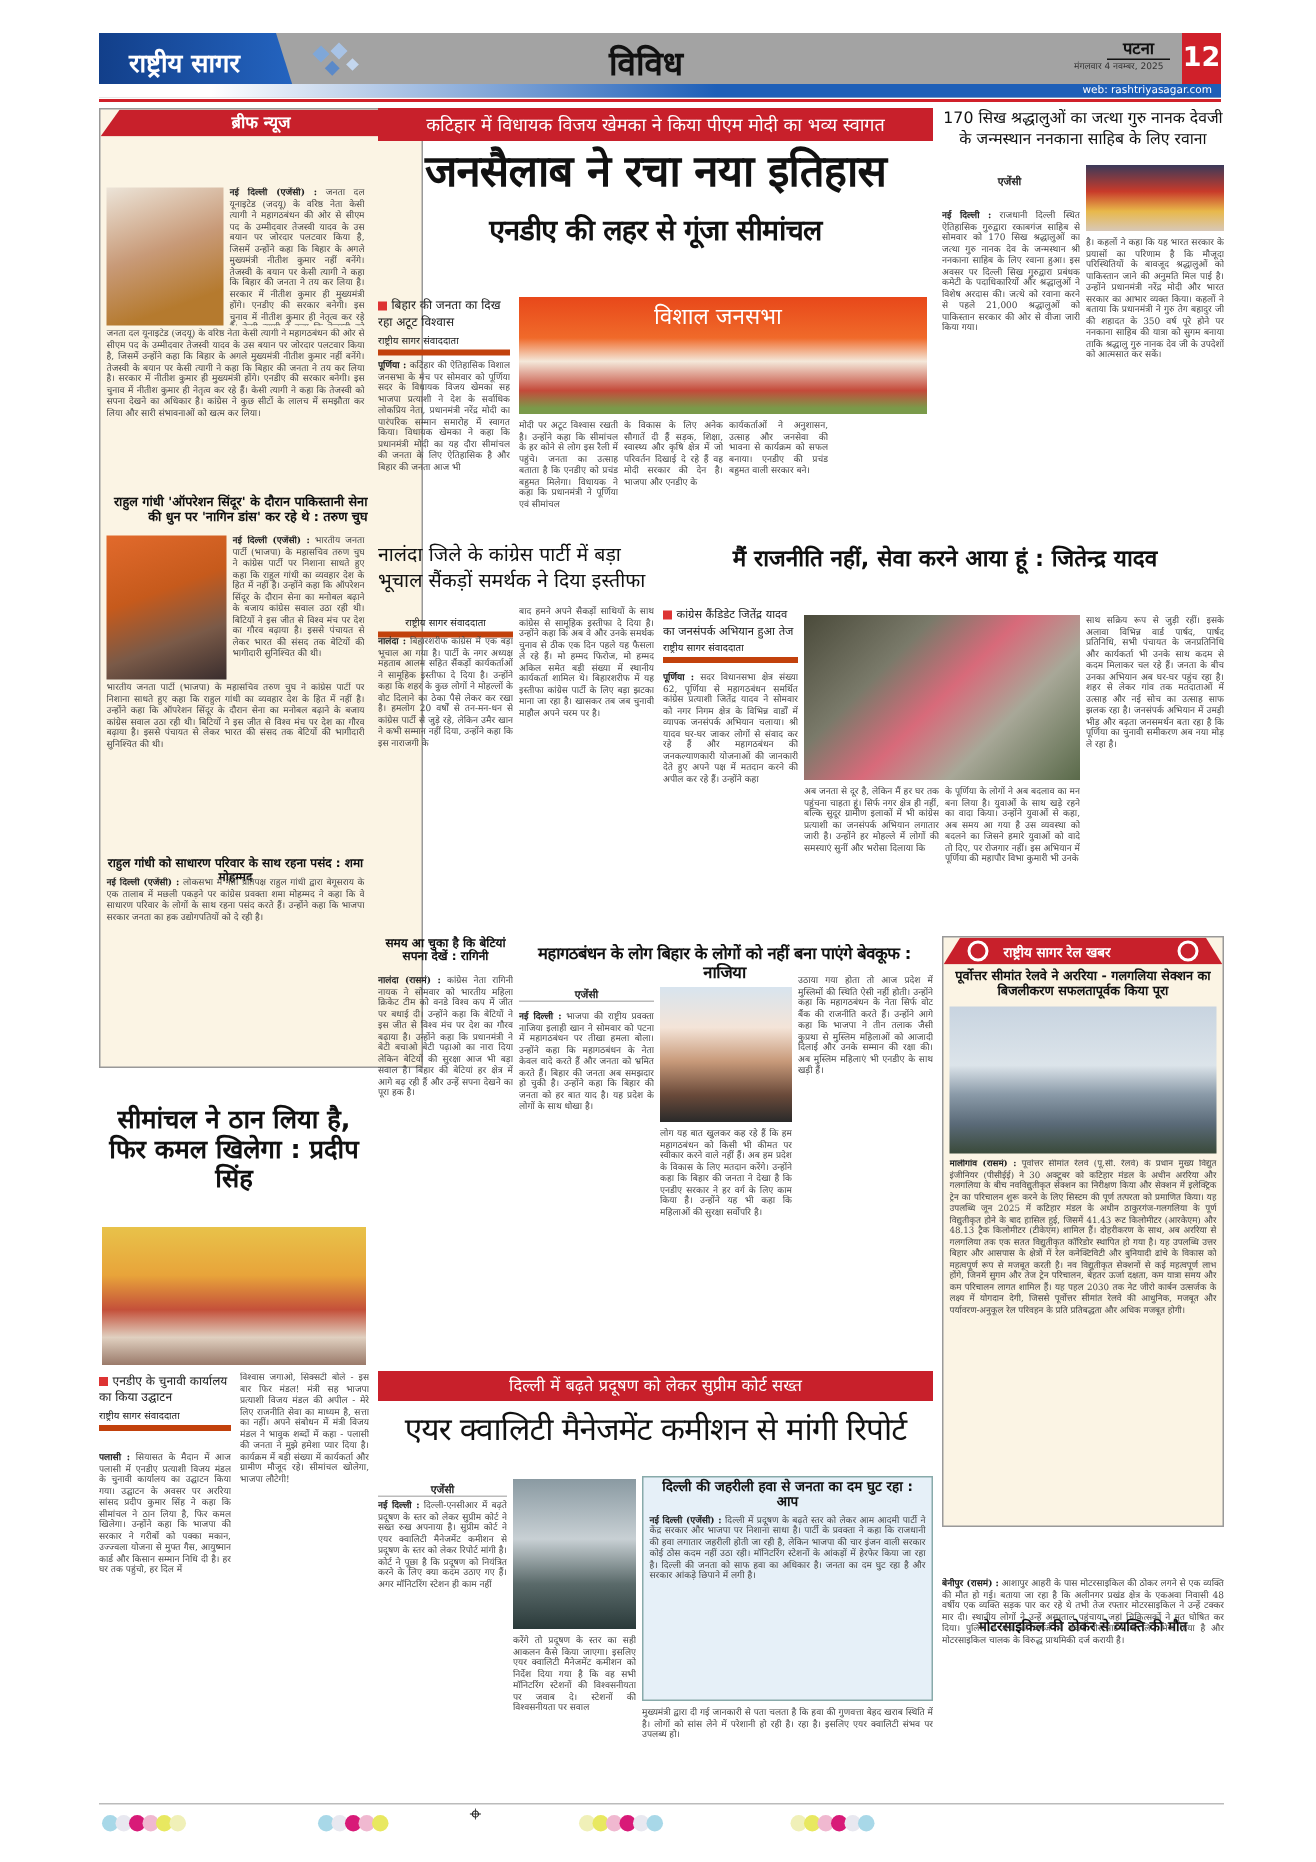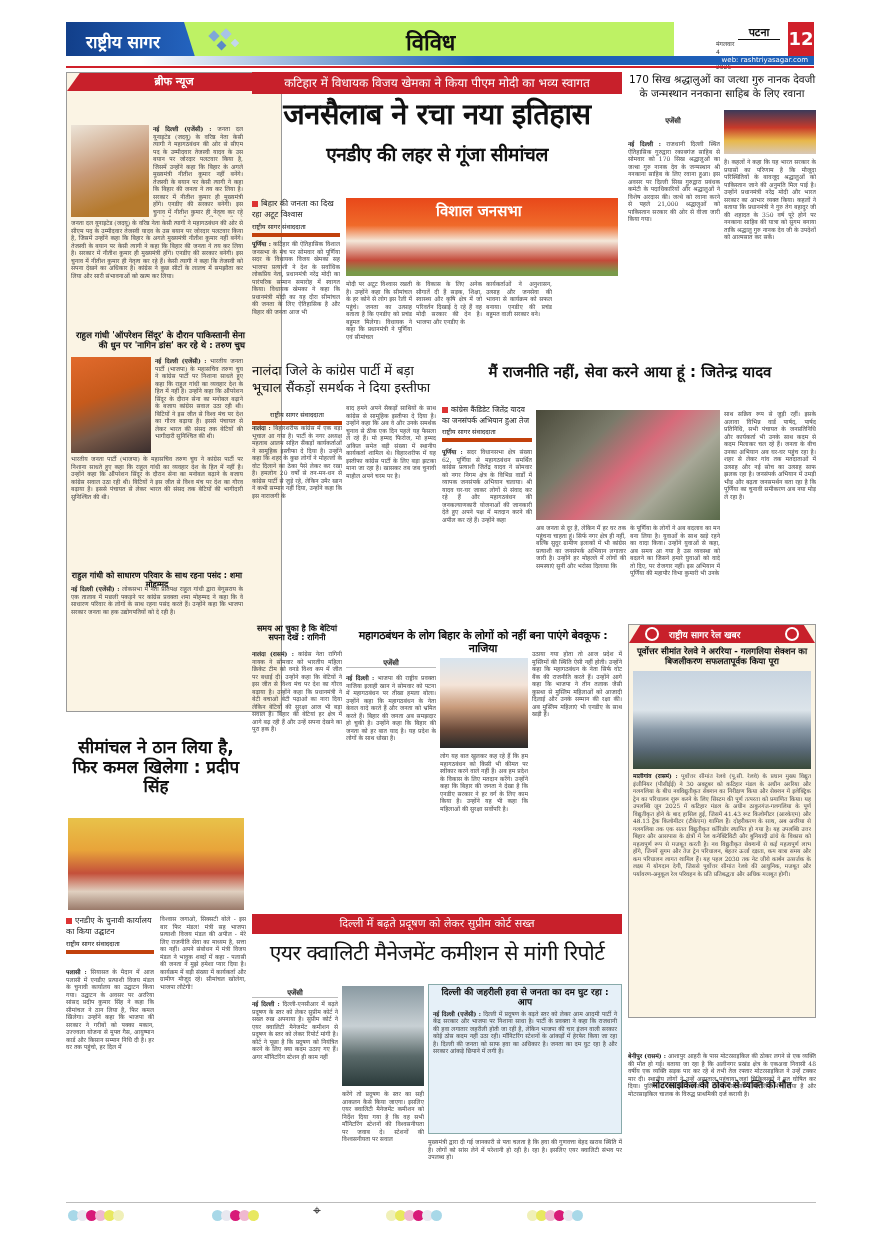--- a/index.html
+++ b/index.html
@@ -10,21 +10,21 @@
 .img{background:linear-gradient(135deg,#c9a27a,#8a5a3c 40%,#d08040 60%,#6b4a3a);overflow:hidden}
 .hl{font-family:"DejaVu Sans",sans-serif;font-weight:bold;color:#111;line-height:1.15}
 .redbar{background:#c8202b;color:#fff;text-align:center;font-family:"DejaVu Sans",sans-serif}
 .sq{display:inline-block;width:6px;height:6px;background:#d33;margin-right:3px;vertical-align:middle}
 .byline{font-size:6.5px;font-weight:normal;color:#222;border-bottom:4px solid #c2410c;padding-bottom:2px}
 .dots span{display:inline-block;width:11px;height:11px;border-radius:50%;margin-right:-2px}
 </style>
 </head>
 <body>
 
-<div class="abs" style="left:66px;top:22px;width:608px;height:43px;background:#bef264">
+<div class="abs" style="left:66px;top:22px;width:748px;height:43px;background:#a3a3a3">
   <div class="abs" style="left:0;top:0;width:130px;height:38px;background:linear-gradient(90deg,#123f8a,#2464c0);clip-path:polygon(0 0,118px 0,130px 38px,0 38px)">
     <span style="position:absolute;left:20px;top:8px;color:#fff;font-weight:bold;font-size:17px;font-family:'DejaVu Sans',sans-serif">राष्ट्रीय सागर</span>
   </div>
   <div class="abs" style="left:140px;top:6px;width:50px;height:26px;">
     <div style="position:absolute;left:4px;top:4px;width:8px;height:8px;background:#7fa7d8;transform:rotate(45deg)"></div>
     <div style="position:absolute;left:16px;top:2px;width:8px;height:8px;background:#a8c3e6;transform:rotate(45deg)"></div>
     <div style="position:absolute;left:12px;top:14px;width:7px;height:7px;background:#5b89c8;transform:rotate(45deg)"></div>
     <div style="position:absolute;left:26px;top:12px;width:6px;height:6px;background:#c3d6ee;transform:rotate(45deg)"></div>
   </div>
   <div class="abs" style="left:340px;top:4px;font-size:22px;font-weight:bold;color:#111">विविध</div>
@@ -62,21 +62,21 @@
 <div class="redbar abs" style="left:252px;top:72px;width:370px;height:22px;line-height:22px;font-size:12px">कटिहार में विधायक विजय खेमका ने किया पीएम मोदी का भव्य स्वागत</div>
 <div class="hl abs" style="left:252px;top:98px;width:370px;font-size:29px;text-align:center;letter-spacing:-0.5px">जनसैलाब ने रचा नया इतिहास</div>
 <div class="hl abs" style="left:252px;top:144px;width:370px;font-size:19px;text-align:center;letter-spacing:-0.5px">एनडीए की लहर से गूंजा सीमांचल</div>
 
 <div class="abs" style="left:252px;top:198px;width:88px">
   <div style="font-size:8px;line-height:11px;color:#222"><span class="sq"></span><span>बिहार की जनता का दिख रहा अटूट विश्वास</span></div>
   <div class="byline" style="margin-top:2px">राष्ट्रीय सागर संवाददाता</div>
 </div>
 <div class="txt abs" style="left:252px;top:240px;width:88px;height:120px"><b>पूर्णिया :</b> <span>कटिहार की ऐतिहासिक विशाल जनसभा के मंच पर सोमवार को पूर्णिया सदर के विधायक विजय खेमका सह भाजपा प्रत्याशी ने देश के सर्वाधिक लोकप्रिय नेता, प्रधानमंत्री नरेंद्र मोदी का पारंपरिक सम्मान समारोह में स्वागत किया। विधायक खेमका ने कहा कि प्रधानमंत्री मोदी का यह दौरा सीमांचल की जनता के लिए ऐतिहासिक है और बिहार की जनता आज भी</span></div>
 <div class="img abs" style="left:346px;top:198px;width:272px;height:78px;background:linear-gradient(180deg,#e8481a 0%,#f06a2a 35%,#f4e8da 55%,#c44a3a 80%,#7a9a4a 95%)">
-  <span style="position:absolute;left:90px;top:2px;color:#fff;font-weight:bold;font-size:15px">विशाल जनसभा</span>
+  <span style="position:absolute;left:90px;top:2px;color:#fff;font-weight:normal;font-size:15px">विशाल जनसभा</span>
 </div>
 <div class="txt abs" style="left:346px;top:280px;width:66px;height:80px">मोदी पर अटूट विश्वास रखती है। उन्होंने कहा कि सीमांचल के हर कोने से लोग इस रैली में पहुंचे। जनता का उत्साह बताता है कि एनडीए को प्रचंड बहुमत मिलेगा। विधायक ने कहा कि प्रधानमंत्री ने पूर्णिया एवं सीमांचल</div>
 <div class="txt abs" style="left:416px;top:280px;width:66px;height:80px">के विकास के लिए अनेक सौगातें दी हैं सड़क, शिक्षा, स्वास्थ्य और कृषि क्षेत्र में जो परिवर्तन दिखाई दे रहे हैं वह मोदी सरकार की देन है। भाजपा और एनडीए के</div>
 <div class="txt abs" style="left:486px;top:280px;width:66px;height:80px">कार्यकर्ताओं ने अनुशासन, उत्साह और जनसेवा की भावना से कार्यक्रम को सफल बनाया। एनडीए की प्रचंड बहुमत वाली सरकार बने।</div>
 
 <div class="abs" style="left:628px;top:72px;width:188px;font-size:10.5px;line-height:14px;color:#111;text-align:center">170 सिख श्रद्धालुओं का जत्था गुरु नानक देवजी के जन्मस्थान ननकाना साहिब के लिए रवाना</div>
 <div class="abs" style="left:628px;top:116px;width:90px;font-size:7px;font-weight:bold;text-align:center">एजेंसी</div>
 <div class="txt abs" style="left:628px;top:140px;width:92px;height:210px"><b>नई दिल्ली :</b> <span>राजधानी दिल्ली स्थित ऐतिहासिक गुरुद्वारा रकाबगंज साहिब से सोमवार को 170 सिख श्रद्धालुओं का जत्था गुरु नानक देव के जन्मस्थान श्री ननकाना साहिब के लिए रवाना हुआ। इस अवसर पर दिल्ली सिख गुरुद्वारा प्रबंधक कमेटी के पदाधिकारियों और श्रद्धालुओं ने विशेष अरदास की। जत्थे को रवाना करने से पहले 21,000 श्रद्धालुओं को पाकिस्तान सरकार की ओर से वीजा जारी किया गया।</span></div>
 <div class="img abs" style="left:724px;top:110px;width:92px;height:44px;background:linear-gradient(180deg,#3a3a5a,#c83a2a 40%,#e8b84a 70%,#d8c8b8)"></div>
 <div class="txt abs" style="left:724px;top:158px;width:92px;height:192px">है। कहलों ने कहा कि यह भारत सरकार के प्रयासों का परिणाम है कि मौजूदा परिस्थितियों के बावजूद श्रद्धालुओं को पाकिस्तान जाने की अनुमति मिल पाई है। उन्होंने प्रधानमंत्री नरेंद्र मोदी और भारत सरकार का आभार व्यक्त किया। कहलों ने बताया कि प्रधानमंत्री ने गुरु तेग बहादुर जी की शहादत के 350 वर्ष पूरे होने पर ननकाना साहिब की यात्रा को सुगम बनाया ताकि श्रद्धालु गुरु नानक देव जी के उपदेशों को आत्मसात कर सकें।</div>

